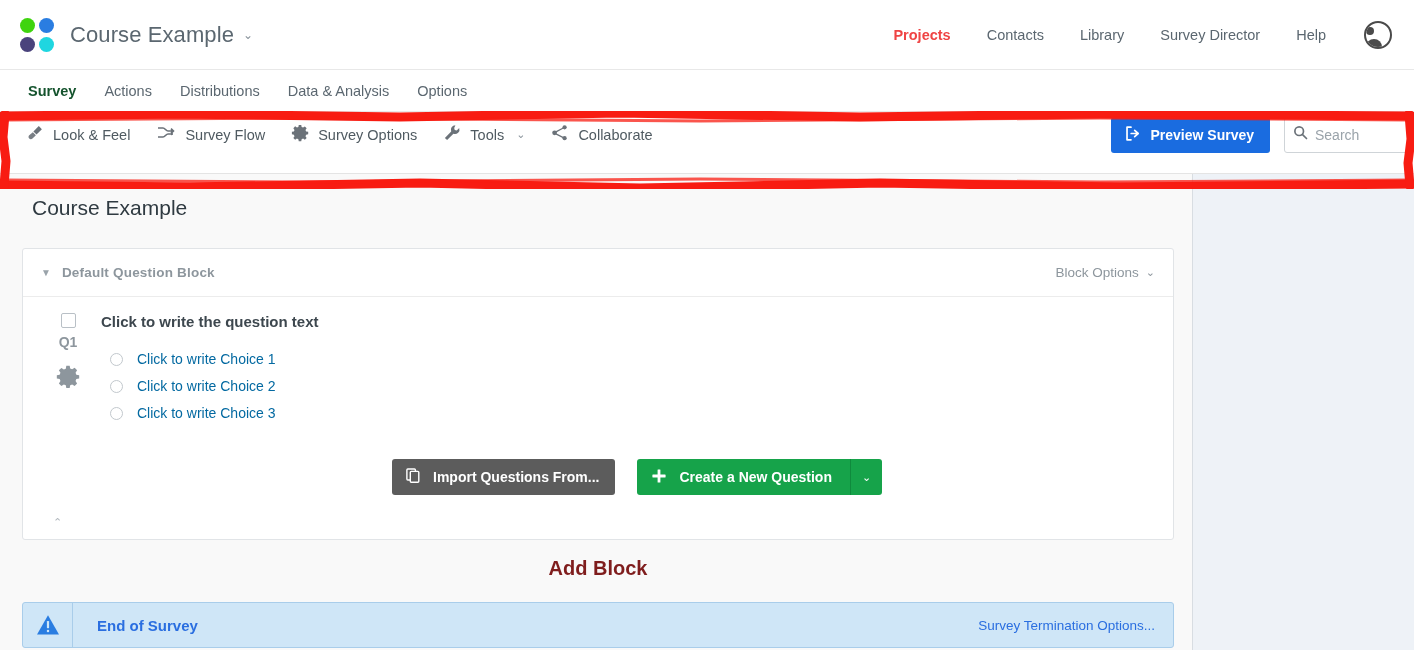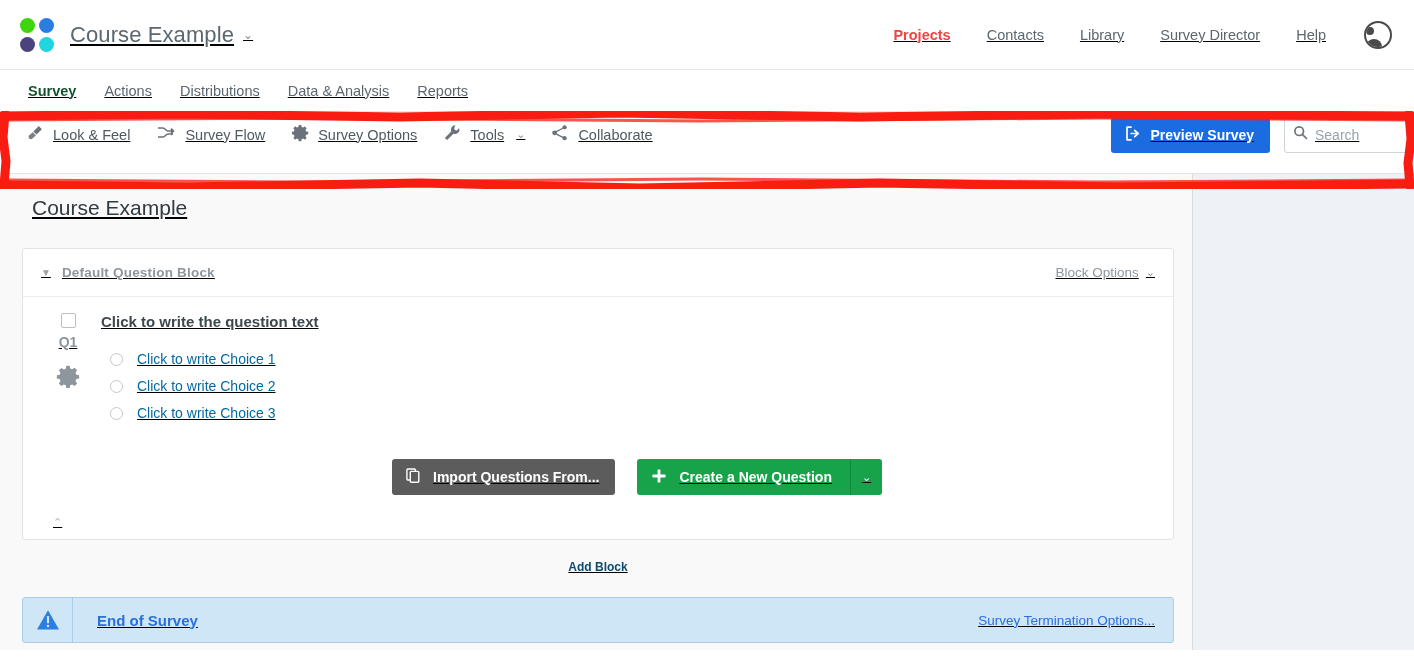--- a/index.html
+++ b/index.html
@@ -2,21 +2,21 @@
 <html><head>
 <meta charset="utf-8">
 <style>
   * { box-sizing: border-box; margin: 0; padding: 0; }
   html, body {
     width: 1414px; height: 661px;
     font-family: "Liberation Sans", sans-serif;
     background: #ffffff;
     overflow: hidden;
   }
-  #app { position: relative; width: 1414px; height: 635px; text-decoration: underline; }
+  #app { position: relative; width: 1414px; height: 635px; }
 
   
   .topbar {
     height: 70px; width: 100%;
     background: #ffffff;
     border-bottom: 1px solid #e8e8e8;
     display: flex; align-items: center;
     padding: 0 22px 0 20px;
   }
   .brand { display: flex; align-items: center; }
@@ -167,21 +167,21 @@
   .btn-create-caret {
     background: #16a34a; color: #fff; border: none; border-left: 1px solid #0f8a3d;
     border-radius: 0 3px 3px 0; width: 32px; height: 36px; cursor: pointer;
     display: flex; align-items: center; justify-content: center; font-size: 11px;
   }
   .block-foot { height: 34px; display: flex; align-items: center; padding-left: 30px; }
   .foot-caret { color: #b0b7bd; font-size: 11px; cursor: pointer; }
 
   .addblock-row { text-align: center; padding: 17px 0 0 0; width: 1196px; }
   .addblock {
-    font-size: 12px; color: #0c4a6e; text-decoration: none; font-weight: bold;
+    font-size: 20px; color: #7f1d1d; text-decoration: none; font-weight: bold;
     cursor: pointer;
   }
 
   .eos {
     margin: 22px 0 0 22px; width: 1152px; height: 46px;
     background: #cfe6f7; border: 1px solid #a9cdea; border-radius: 3px;
     display: flex; align-items: center;
   }
   .eos-icon {
     width: 50px; height: 100%; display: flex; align-items: center;
@@ -221,21 +221,21 @@
           <div class="body"></div>
       </div>
     </nav>
   </div>
 
   <div class="tabbar">
     <a href="#" class="active">Survey</a>
     <a href="#">Actions</a>
     <a href="#">Distributions</a>
     <a href="#">Data &amp; Analysis</a>
-    <a href="#">Reports</a>
+    <a href="#">Options</a>
   </div>
 
   <div class="toolbar">
 
     <div class="tool">
       <span>
         <svg width="18" height="18" viewBox="0 0 18 18">
             <g fill="#6b7279">
           <path d="M12.8 2.1l3.1 3.1-5.4 5.4-3.1-3.1z"></path>
           <path d="M6.9 8.2l3 3-3.4 3.4c-.9.9-2.4.9-3.3 0-.9-.9-.9-2.4 0-3.3z" opacity=".9"></path>

